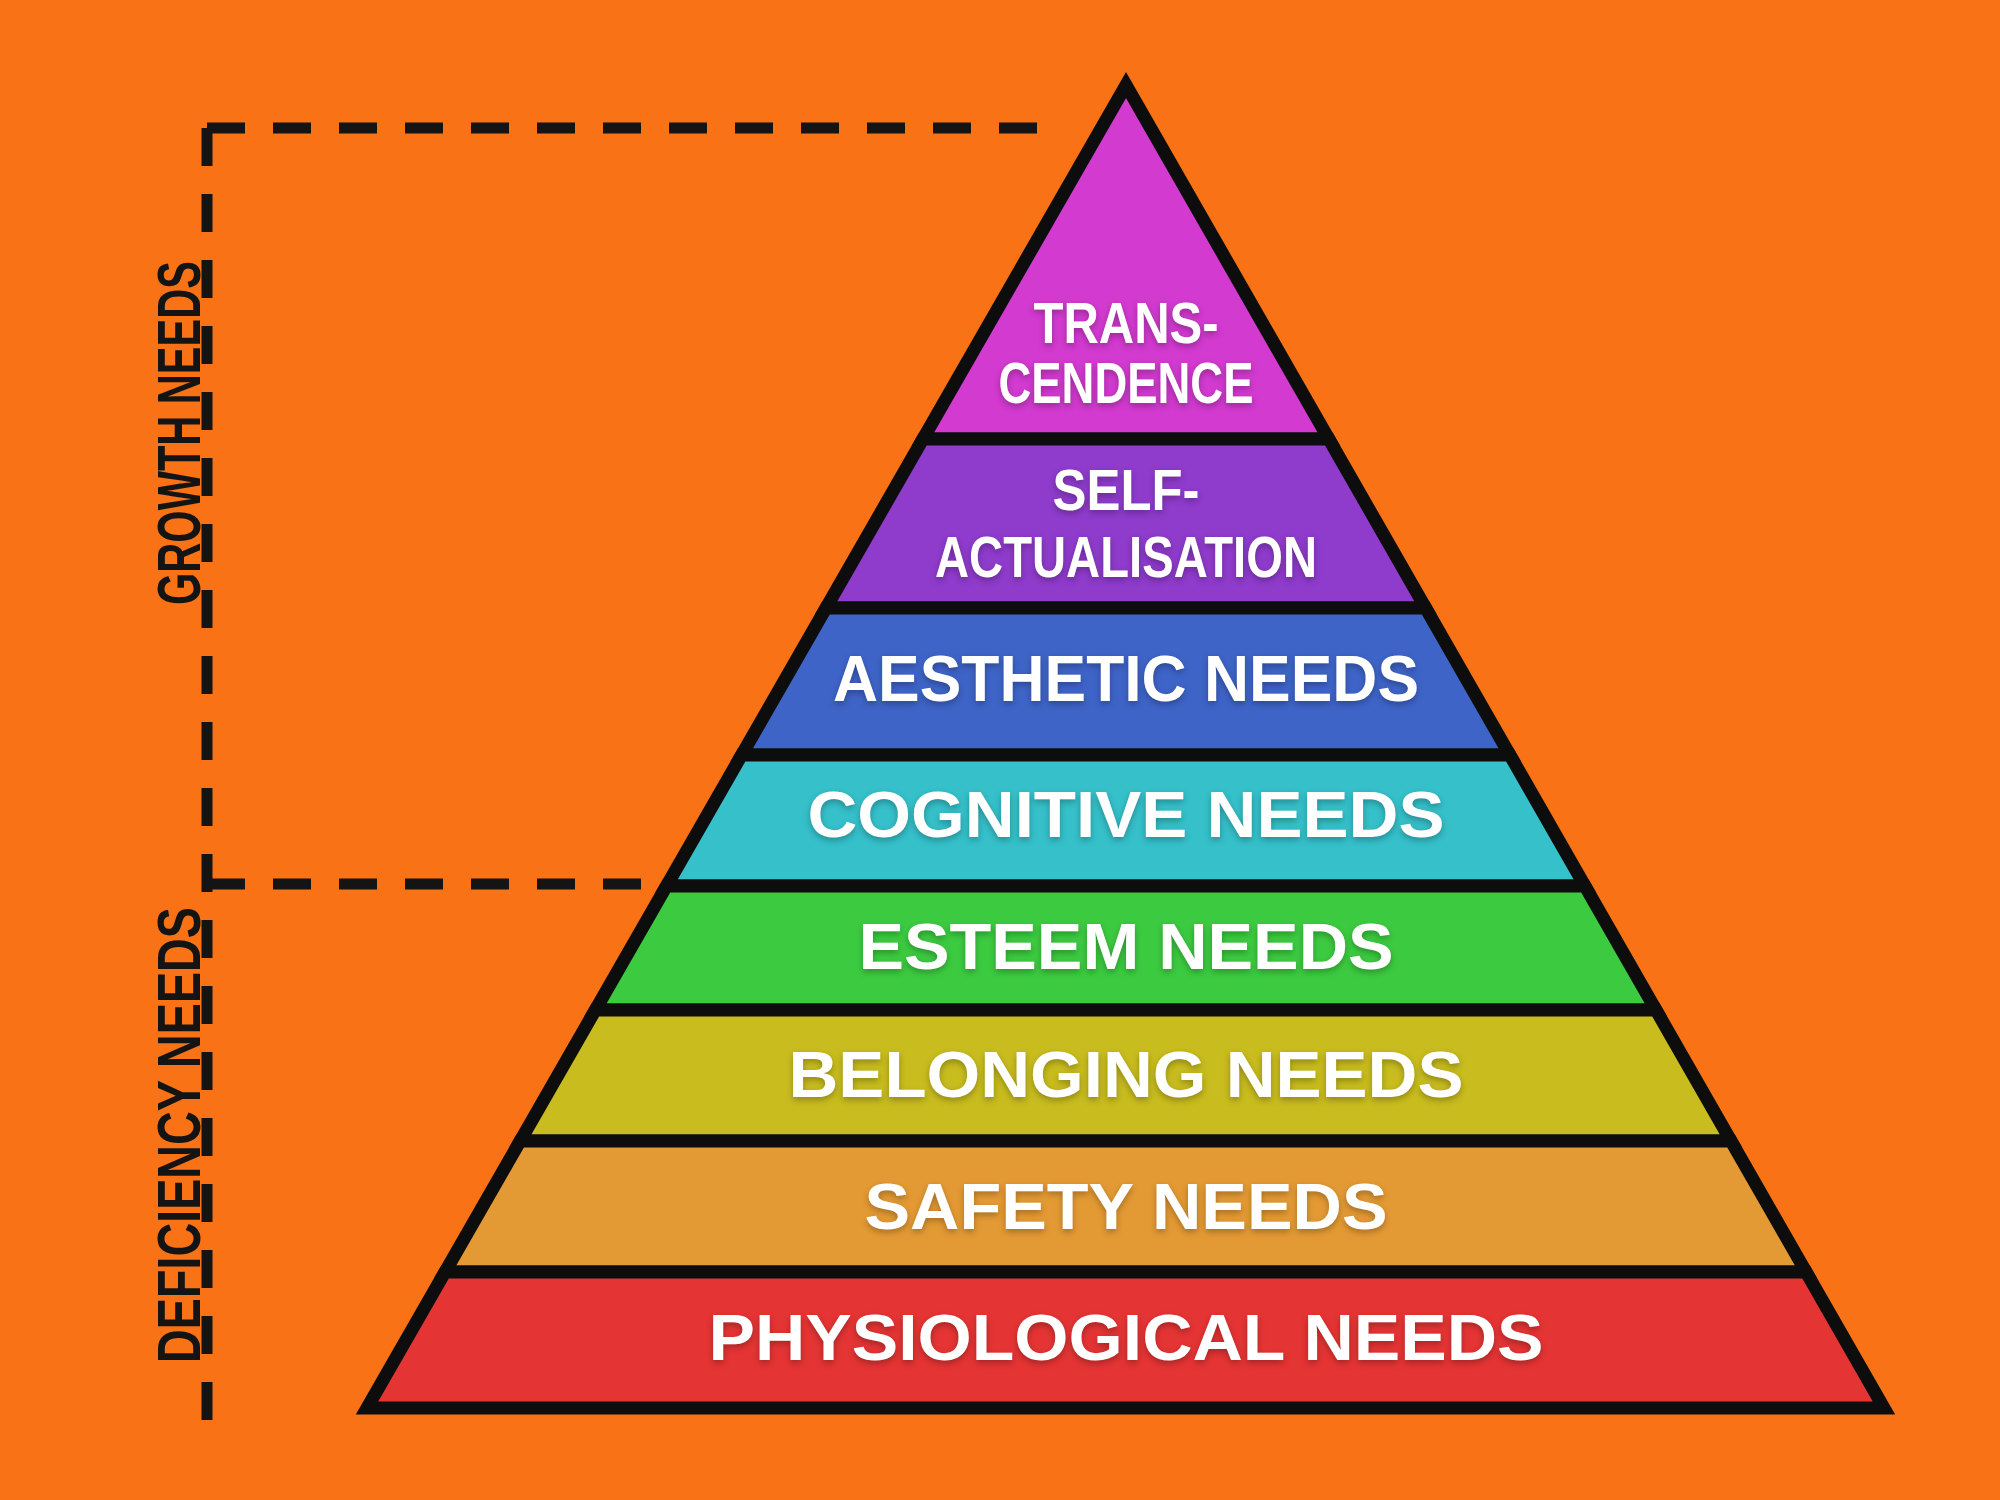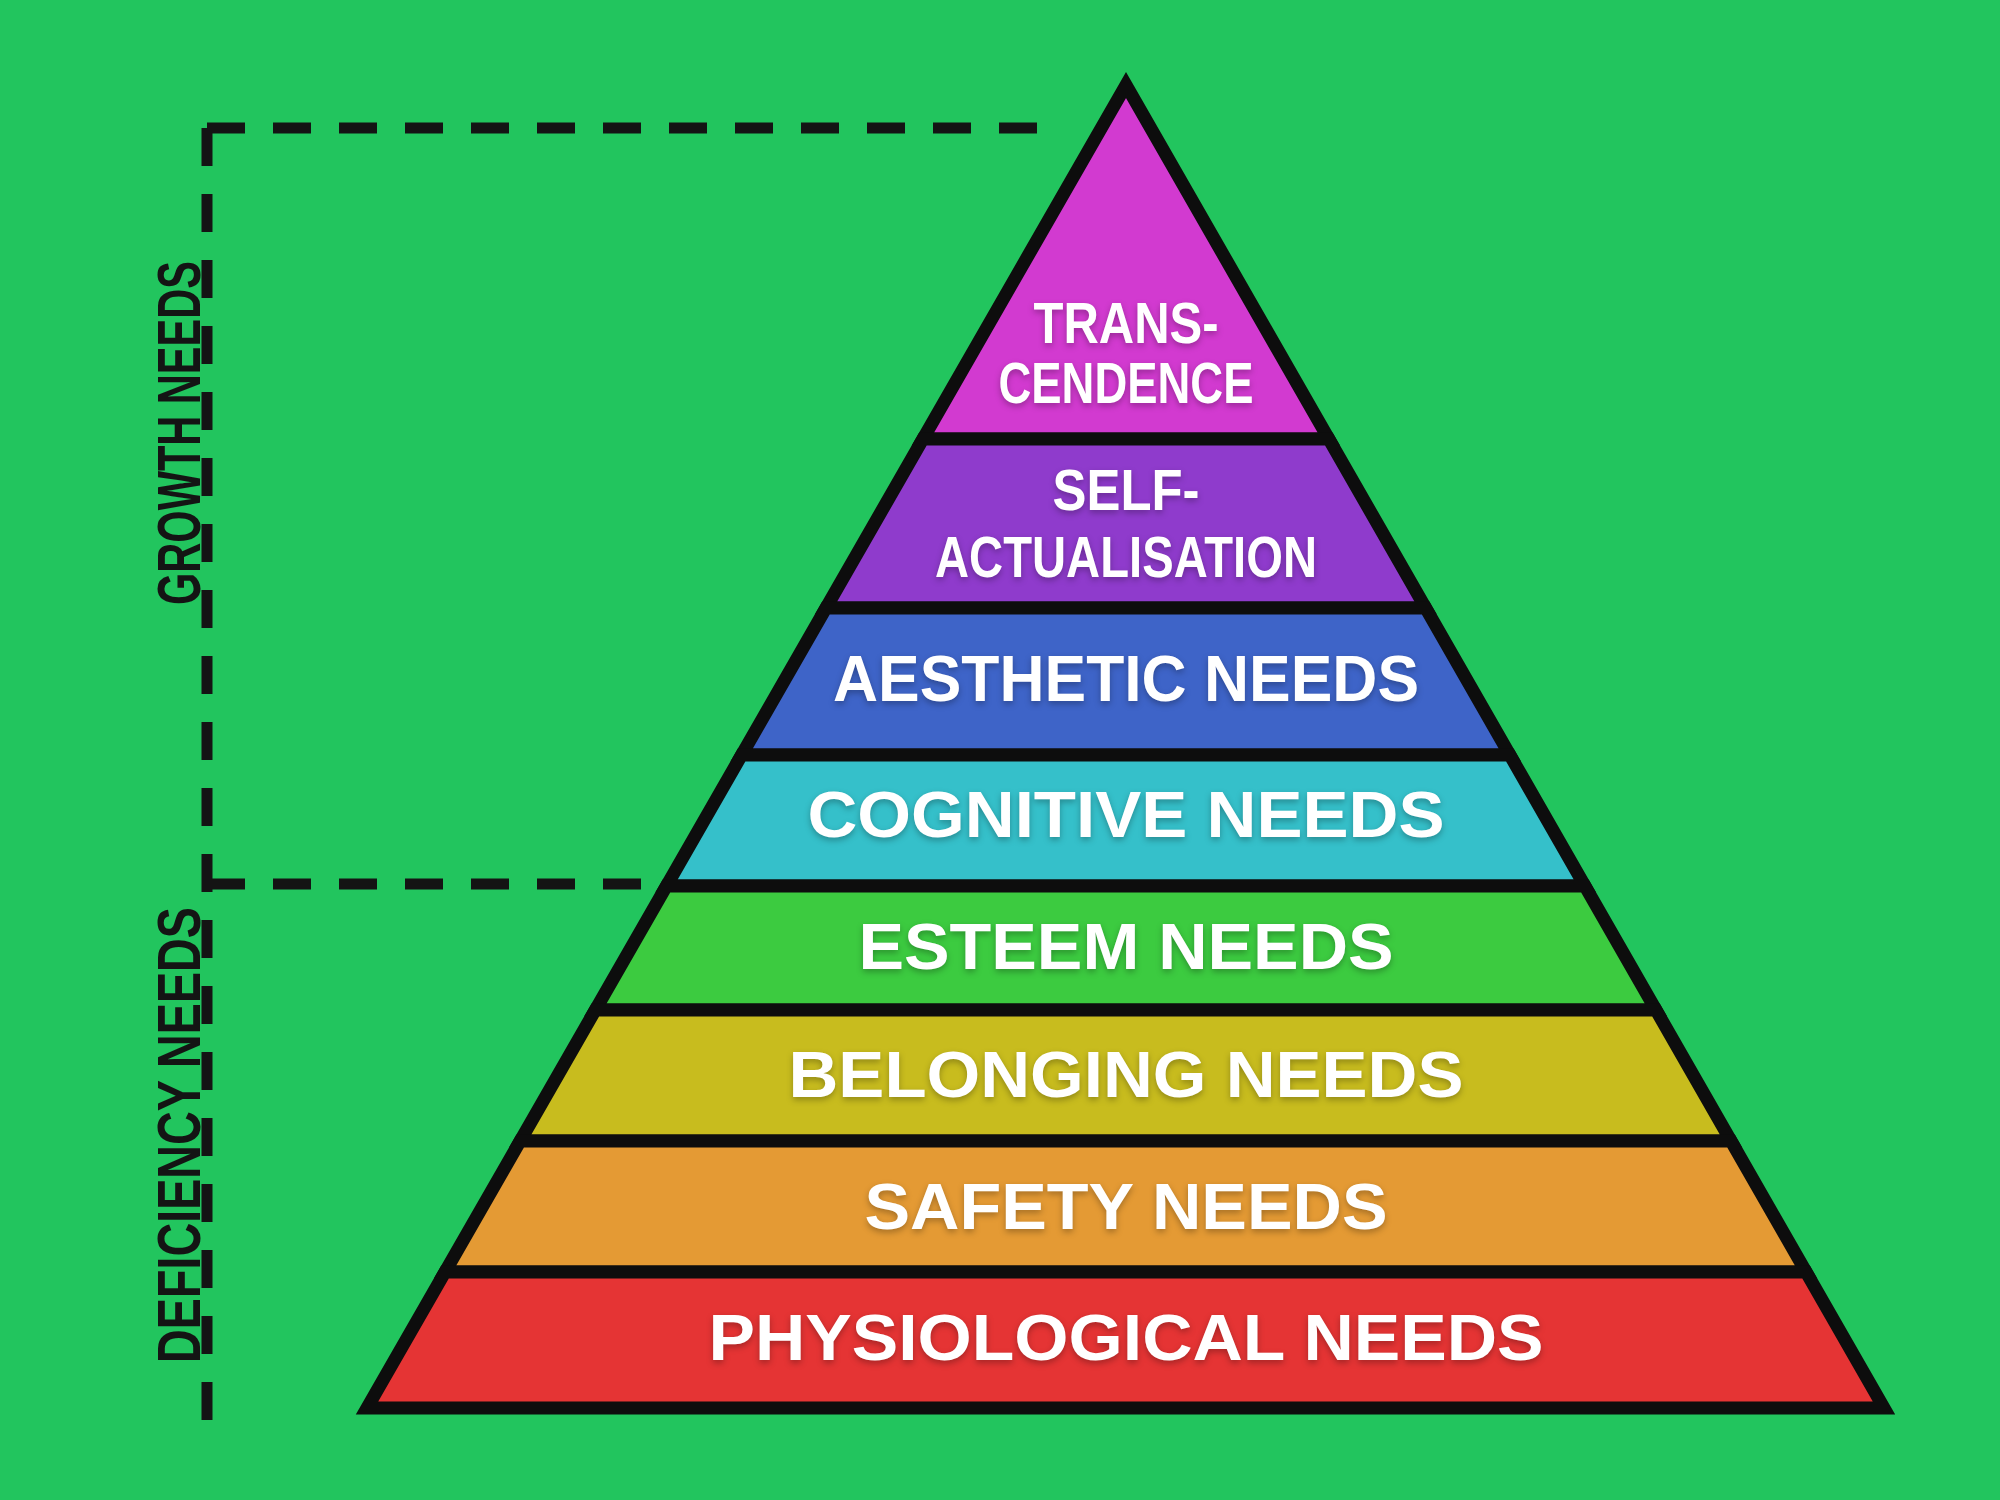--- a/index.html
+++ b/index.html
@@ -1,19 +1,19 @@
 <!DOCTYPE html>
 <html><head>
 <meta charset="utf-8">
 <style>
   html,body{margin:0;padding:0;background:#ffffff;}
   .stage{
     position:relative;
     width:2000px;height:1500px;
-    background:#22c55e;
+    background:#f97316;
     overflow:hidden;
     font-family:"Liberation Sans", sans-serif;
   }
   svg{display:block;width:100%;height:100%;}
   .band-label{
     fill:#ffffff;
     font-family:"Liberation Sans", sans-serif;
     font-weight:700;
     filter:drop-shadow(0 3px 3px rgba(0,0,0,0.28));
   }

